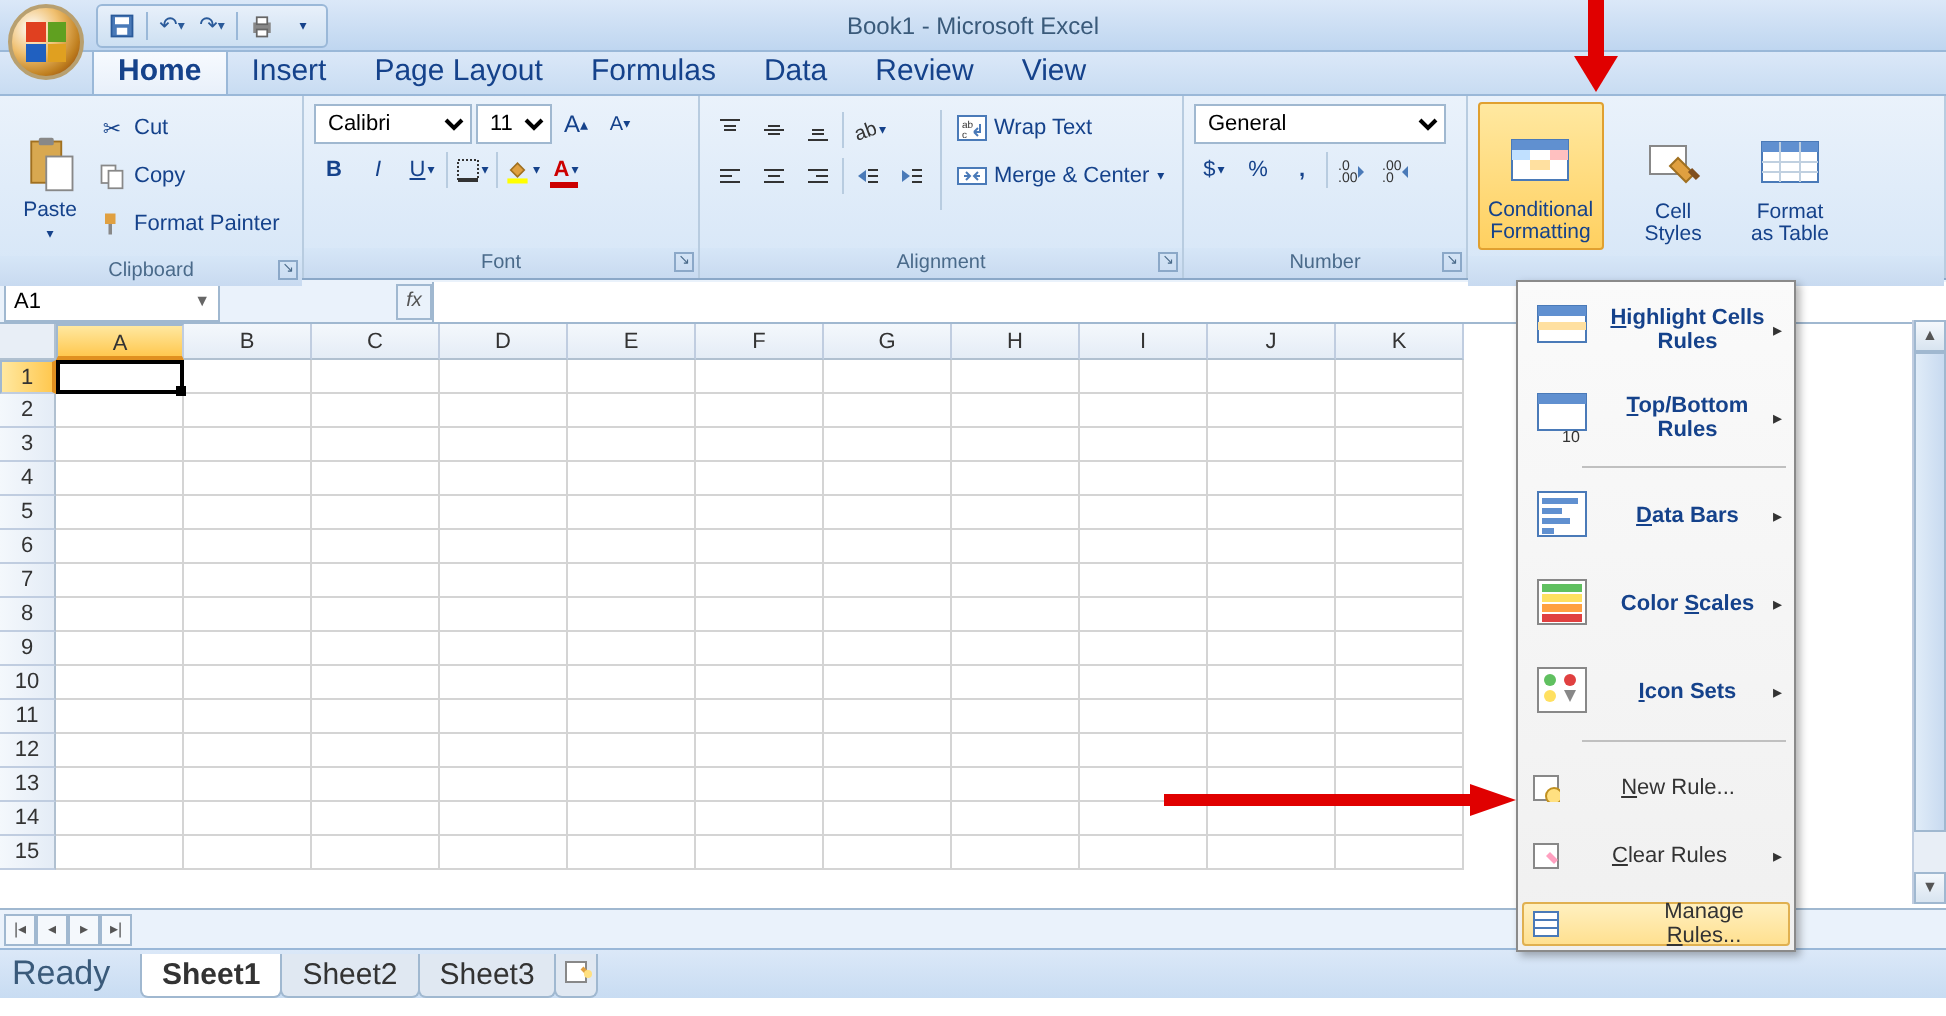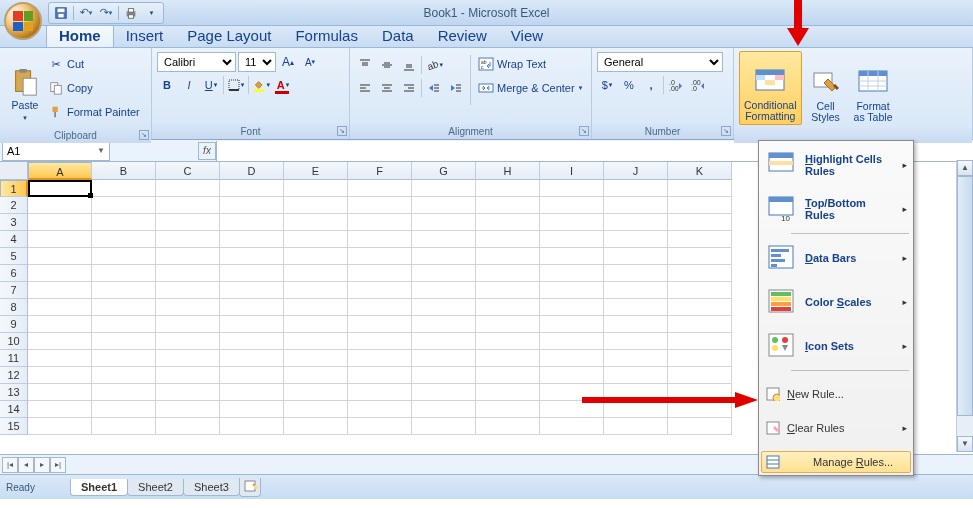--- a/index.html
+++ b/index.html
@@ -60,28 +60,28 @@
 .cells { position:relative;}
 .cell-row { display:flex;}
 .cell { width:64px; height:17px; border-right:1px solid #d4d4d4; border-bottom:1px solid #d4d4d4; background:#fff;}
 .active-cell { position:absolute; top:0; left:0; width:64px; height:17px; border:2px solid #000; pointer-events:none;}
 .active-cell::after { content:""; position:absolute; right:-3px; bottom:-3px; width:5px; height:5px; background:#000;}
 
 
 .sheet-bar { height:20px; background:#eaf2fb; border-top:1px solid #a0b8d0; display:flex; align-items:center; padding-left:2px;}
 .nav-btns { display:flex; gap:0; margin-right:4px;}
 .nav-btn { width:16px; height:16px; border:1px solid #a0b8d0; background:#f4f8fc; font-size:8px; display:flex; align-items:center; justify-content:center; color:#555; cursor:pointer;}
-.sheet-tab { padding:2px 10px; background:#e0e8f2; border:1px solid #a0b8d0; border-top:none; border-radius:0 0 4px 4px; margin-right:-1px; font-size:11px; cursor:pointer; color:#333;margin-top:46px;}
+.sheet-tab { padding:2px 10px; background:#e0e8f2; border:1px solid #a0b8d0; border-top:none; border-radius:0 0 4px 4px; margin-right:-1px; font-size:15px; cursor:pointer; color:#333;margin-top:46px;}
 .sheet-tab.active { background:#fff; font-weight:bold;}
 
 
-.status-bar { height:20px; background:linear-gradient(#dbe8f8,#c8dcf2); border-top:1px solid #9ab8d8; display:flex; align-items:center; padding:12px 6px; color:#3a5a7a; font-size:10px;}
-
-
-.cf-menu { position:absolute; top:140px; left:758px; width:156px; background:linear-gradient(#fafafa,#f0f0f0); border:1px solid #8a8a8a; box-shadow:2px 2px 4px rgba(0,0,0,.3); z-index:10; padding:2px;}
+.status-bar { height:20px; background:linear-gradient(#dbe8f8,#c8dcf2); border-top:1px solid #9ab8d8; display:flex; align-items:center; padding:12px 6px; color:#3a5a7a; font-size:17px;}
+
+
+.cf-menu { position:absolute; top:140px; left:758px; width:140px; background:linear-gradient(#fafafa,#f0f0f0); border:1px solid #8a8a8a; box-shadow:2px 2px 4px rgba(0,0,0,.3); z-index:10; padding:2px;text-align:center;}
 .cf-item { display:flex; align-items:center; height:44px; padding:0 4px; cursor:pointer; position:relative;}
 .cf-item:hover,.cf-item.hover { background:linear-gradient(#fff0c0,#ffe090); border:1px solid #e0b050; border-radius:2px; padding:0 3px;gap:26px;}
 .cf-item.small { height:22px;margin-top:12px;}
 .cf-icon { width:32px; height:32px; margin-right:8px; display:flex; align-items:center; justify-content:center; flex-shrink:0;}
 .cf-item.small .cf-icon { width:16px; height:16px; margin-right:6px;}
 .cf-label { flex:1; color:#15428b; font-size:11px; font-weight:bold;}
 .cf-item.small .cf-label { font-weight:normal; color:#333;}
 .cf-arrow { font-size:9px; color:#333; margin-left:4px;}
 .cf-sep { height:1px; background:#c0c0c0; margin:2px 2px 2px 30px;}
 .underline-letter { text-decoration:underline;}
@@ -348,21 +348,21 @@
               <text x="1" y="13" font-size="7" fill="#333">.0</text>
               <path d="M14 5 L11 8 L14 11" fill="#4a7ab8"></path>
             </svg>
           </div>
       </div>
     </div>
     <div class="group-label"><span>Number</span><div class="launcher">↘</div></div>
   </div>
 
   <div class="group" style="flex:1">
-    <div class="group-body" style="gap:4px">
+    <div class="group-body" style="gap:15px">
       <div class="big-btn cf-btn">
         <div class="big-btn-icon">
             <svg width="32" height="28" viewBox="0 0 32 28">
               <rect x="2" y="2" width="28" height="20" fill="#fff" stroke="#4a7ab8"></rect>
               <rect x="2" y="2" width="28" height="5" fill="#6090d0"></rect>
               <rect x="2" y="7" width="9" height="5" fill="#c0e0ff"></rect>
               <rect x="11" y="12" width="10" height="5" fill="#ffe0a0"></rect>
               <rect x="21" y="7" width="9" height="5" fill="#ffc0c0"></rect>
             </svg>
           </div>

